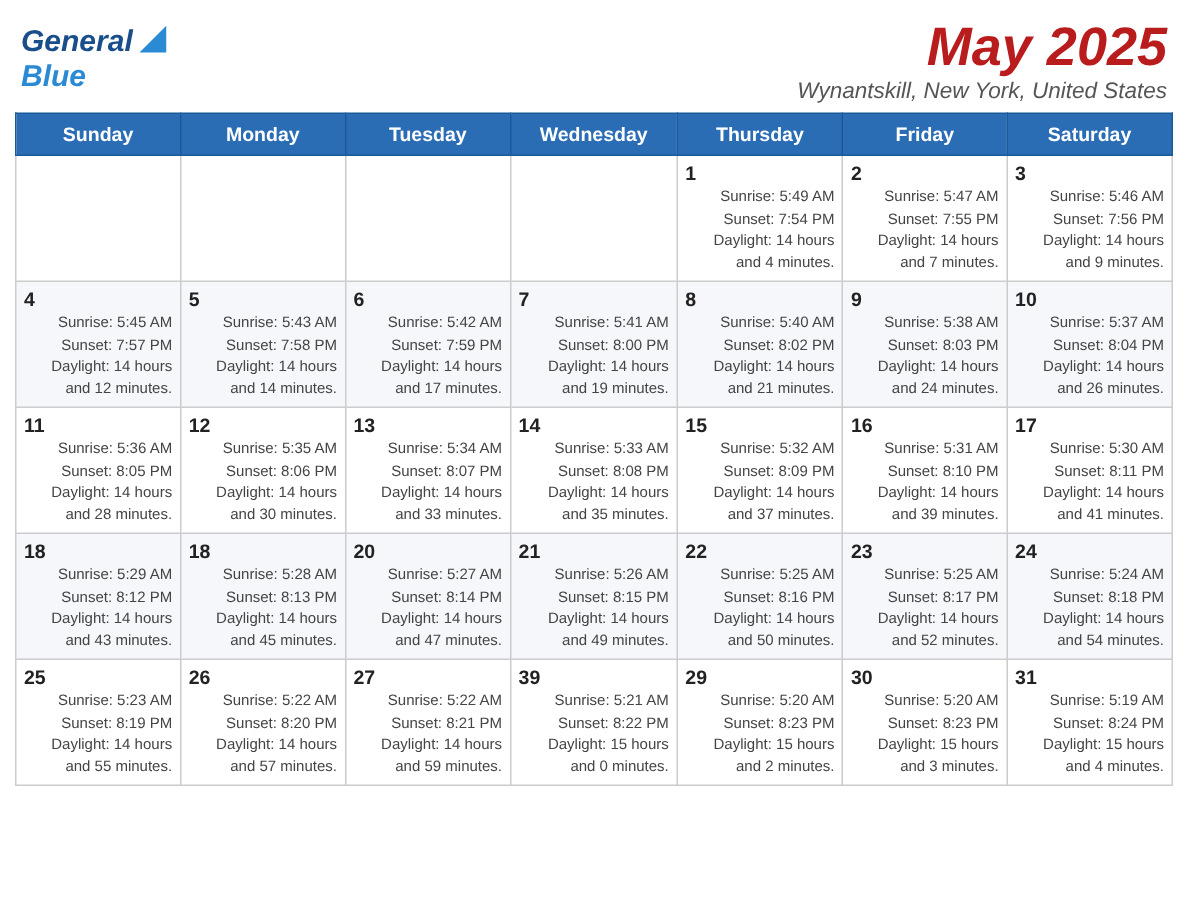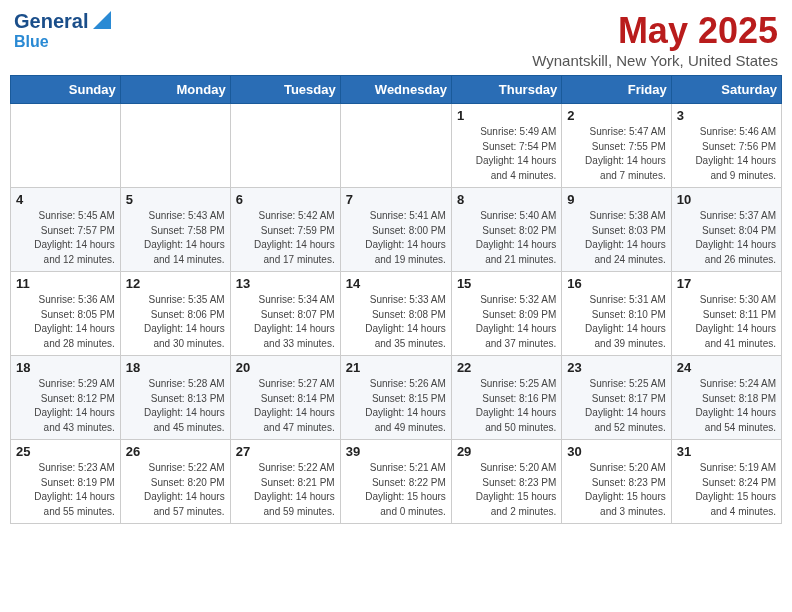--- a/index.html
+++ b/index.html
@@ -6,23 +6,24 @@
     body {
       font-family: Arial, sans-serif;
       background: #fff;
       width: 792px;
       min-height: 612px;
       padding: 10px;
     }
     .header {
       display: flex;
       justify-content: space-between;
-      align-items: flex-start;
+      align-items: center;
       margin-bottom: 6px;
       padding: 0 4px;
+      font-style: italic;
     }
     .title-section {
       text-align: right;
     }
     .month-title {
       font-size: 36px;
       font-weight: bold;
       color: #b91c1c;
     }
     .location {
@@ -34,21 +35,21 @@
       width: 100%;
       border-collapse: collapse;
       border: 1px solid #ccc;
     }
     .calendar th {
       background: #2a6db5;
       color: #fff;
       font-size: 13px;
       font-weight: bold;
       padding: 6px 4px;
-      text-align: right;
+      text-align: center;
       border: 1px solid #1a5a9a;
     }
     .calendar td {
       vertical-align: top;
       border: 1px solid #ccc;
       padding: 4px 5px;
       width: 113px;
       min-height: 80px;
       font-size: 10.5px;
       color: #333;
@@ -77,21 +78,21 @@
       display: flex;
       align-items: center;
       gap: 0;
     }
     .general-text {
       font-size: 20px;
       font-weight: bold;
       color: #1a4e8a;
     }
     .blue-text {
-      font-size: 16px;
+      font-size: 20px;
       font-weight: bold;
       color: #2a8ad4;
     }
     .logo-box {
       display: flex;
       flex-direction: column;
       line-height: 1.15;
     }
   </style>
 </head>

